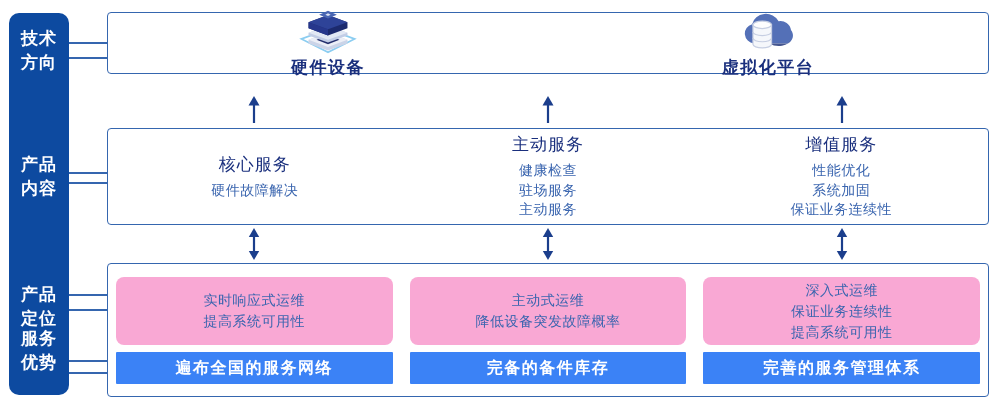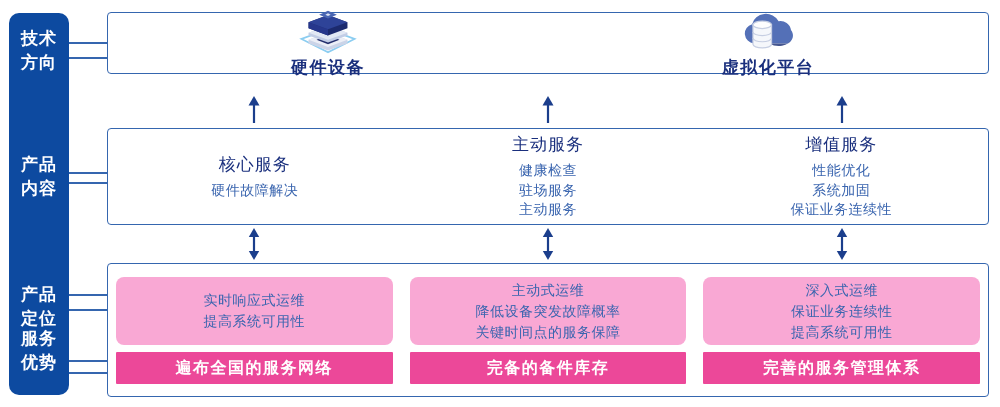--- a/index.html
+++ b/index.html
@@ -40,21 +40,21 @@
   .svc-item{font-size:14px;color:#3A65AF;line-height:19.5px;letter-spacing:0.5px;text-align:right;}
   
   .row3 .col{justify-content:flex-start;}
   .grey-panel{
     width:100%;height:68px;background:#f9a8d4;display:flex;flex-direction:column;
     align-items:center;justify-content:center;border-radius:8px;
   }
   .grey-line{font-size:14px;color:#3A65AF;line-height:21px;letter-spacing:0.5px;}
   .spacer{flex:1 1 auto;}
   .blue-bar{
-    width:100%;height:32px;background:#ec4899;display:flex;align-items:center;justify-content:center;
+    width:100%;height:32px;background:#3b82f6;display:flex;align-items:center;justify-content:center;
     color:#ffffff;font-size:16px;font-weight:bold;letter-spacing:1.5px;border-radius:1px;
   }
   
   .arrow{position:absolute;width:14px;}
   .arrow.up{top:96px;height:28px;}
   .arrow.dbl{top:228px;height:32px;}
   .ar1{left:247px;} .ar2{left:541px;} .ar3{left:835px;}
 </style>
 </head>
 <body>
@@ -178,21 +178,20 @@
         <div class="grey-line">实时响应式运维</div>
         <div class="grey-line">提高系统可用性</div>
       </div>
       <div class="spacer"></div>
       <div class="blue-bar">遍布全国的服务网络</div>
     </div>
     <div class="col">
       <div class="grey-panel">
         <div class="grey-line">主动式运维</div>
         <div class="grey-line">降低设备突发故障概率</div>
-        <div class="grey-line">关键时间点的服务保障</div>
       </div>
       <div class="spacer"></div>
       <div class="blue-bar">完备的备件库存</div>
     </div>
     <div class="col">
       <div class="grey-panel">
         <div class="grey-line">深入式运维</div>
         <div class="grey-line">保证业务连续性</div>
         <div class="grey-line">提高系统可用性</div>
       </div>

